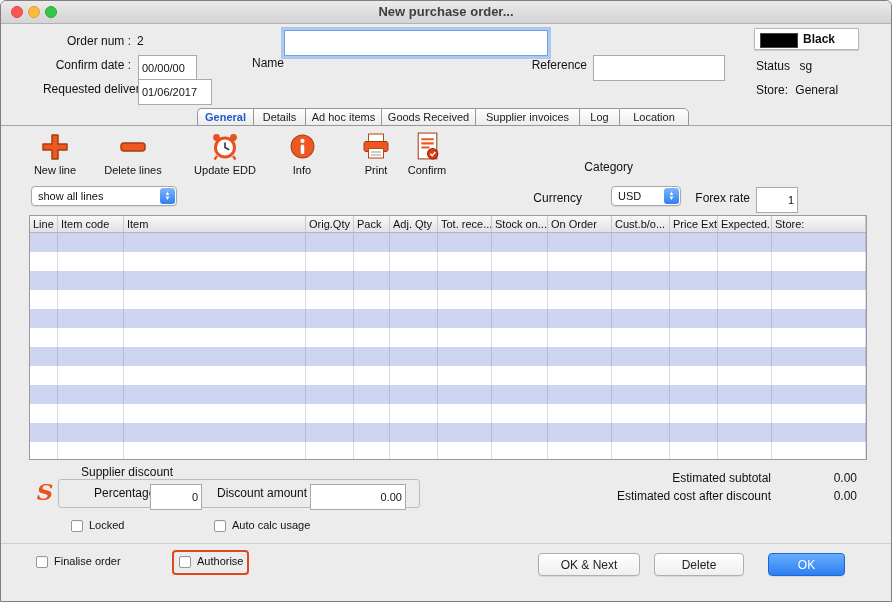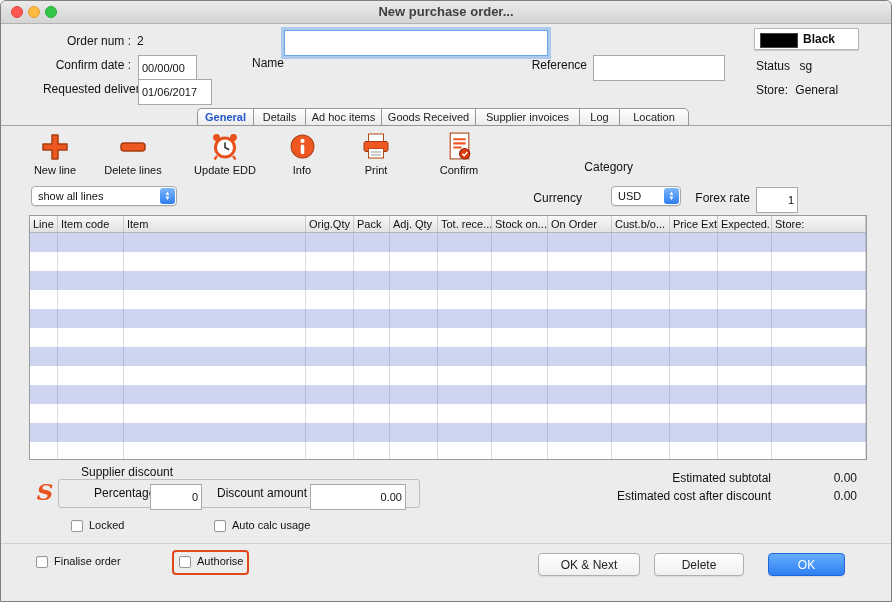--- a/index.html
+++ b/index.html
@@ -176,21 +176,21 @@
       <svg width="30" height="29" viewBox="0 0 30 29">
         <rect x="7.5" y="2" width="15" height="8" fill="#fff" stroke="#b5490f"></rect>
         <rect x="3" y="9.5" width="24" height="10" rx="2" fill="#ee5722" stroke="#a83c0f"></rect>
         <rect x="7.5" y="16.5" width="15" height="9.5" fill="#fff" stroke="#b5490f"></rect>
         <line x1="10" y1="20" x2="20" y2="20" stroke="#9a9a9a"></line>
         <line x1="10" y1="23" x2="20" y2="23" stroke="#9a9a9a"></line>
       </svg>
     </span>
     <span class="cap">Print</span>
   </div>
-  <div class="tool" style="left:420px;text-align:center;">
+  <div class="tool" style="left:388px;text-align:center;">
     <span class="ico">
       <svg width="27" height="31" viewBox="0 0 26 30">
         <rect x="4" y="2" width="18" height="25" fill="#fff" stroke="#a83c0f"></rect>
         <line x1="7" y1="8" x2="19" y2="8" stroke="#ee5722" stroke-width="2"></line>
         <line x1="7" y1="12" x2="19" y2="12" stroke="#ee5722" stroke-width="2"></line>
         <line x1="7" y1="16" x2="15" y2="16" stroke="#ee5722" stroke-width="2"></line>
         <circle cx="18" cy="22" r="5" fill="#e03a10" stroke="#8c2607"></circle>
         <path d="M15.8 22 l1.7 1.9 l3.1 -3.5" stroke="#fff" stroke-width="1.4" fill="none"></path>
       </svg>
     </span>

